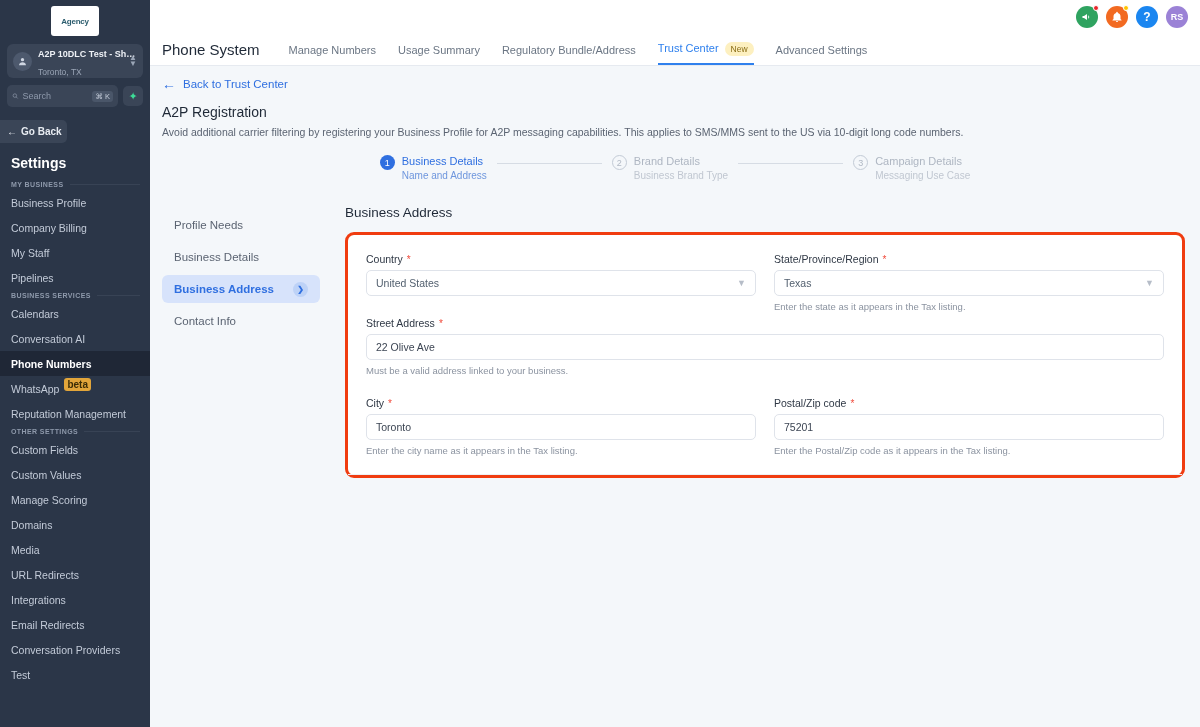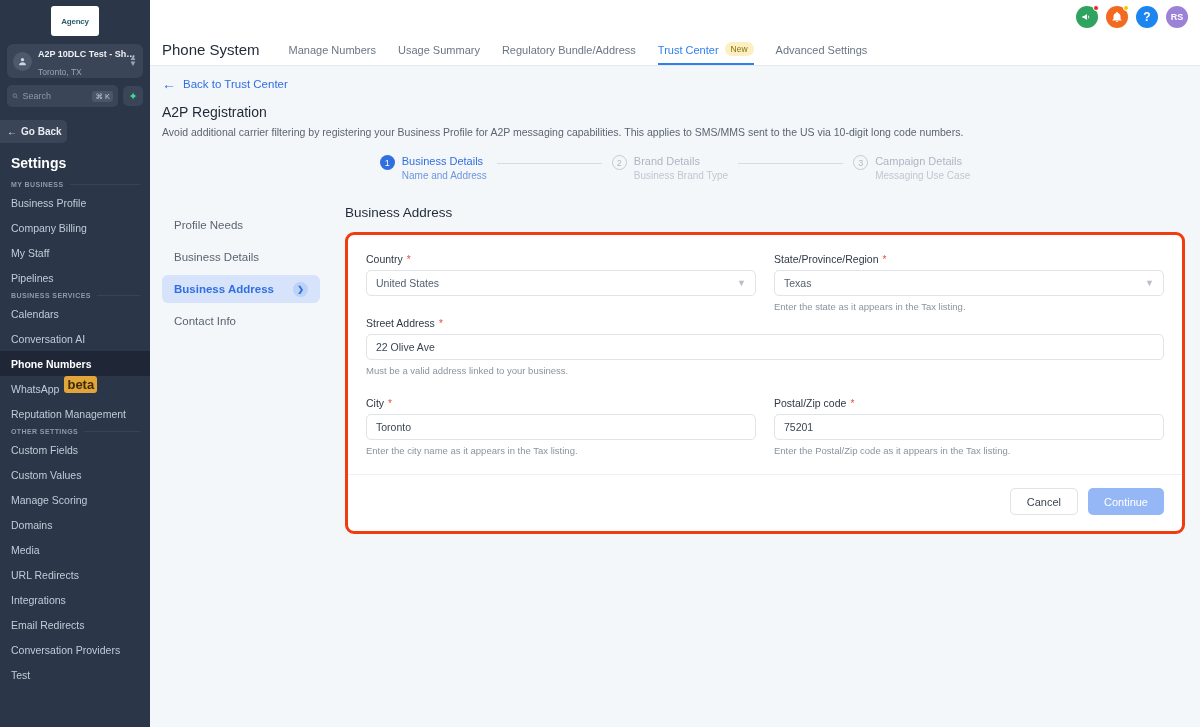--- a/index.html
+++ b/index.html
@@ -107,21 +107,21 @@
   .nav-item {
     padding: 0 11px; height: 25px;
     display: flex; align-items: center; gap: 5px;
     font-size: 10.5px; color: #c3cbd8;
   }
   .nav-item.active {
     background: #1f2736; color: #ffffff; font-weight: bold;
   }
   .badge-beta {
     background: #e2a53a; color: #3b2c06;
-    font-size: 13px; font-weight: bold;
+    font-size: 10px; font-weight: bold;
     border-radius: 3px; padding: 1px 3px;
     position: relative; top: -4px;
   }
 
   
   .main {
     flex: 1; height: 727px; background: #ffffff;
     display: flex; flex-direction: column; overflow: hidden;
   }
   .topbar {
@@ -151,21 +151,21 @@
     padding: 0 0 0 12px; flex: 0 0 33px;
   }
   .app-title {
     font-size: 15px; color: #1f2937; font-weight: normal;
     padding-bottom: 7px; margin-right: 18px; text-align: center;
   }
   .tab {
     font-size: 11px; color: #6b7684;
     padding: 0 11px 9px 11px;
     position: relative; white-space: nowrap;
-    display: flex; align-items: flex-end; gap: 6px;
+    display: flex; align-items: flex-start; gap: 6px;
   }
   .tab.active { color: #2f80ed; }
   .tab.active::after {
     content: ""; position: absolute; left: 11px; right: 11px;
     bottom: 0; height: 2px; background: #2f80ed;
   }
   .badge-new {
     background: #fdf0c0; color: #8a6d15;
     font-size: 8.5px; border-radius: 8px; padding: 2px 6px;
     font-weight: normal;
@@ -549,23 +549,19 @@
                 </div>
                 <div class="inp">
                   <span>75201</span>
                 </div>
                 <div class="hint">Enter the Postal/Zip code as it appears in the Tax listing.</div>
               </div>
             </div>
 
             <div class="card-sep"></div>
 
-            <div class="actions">
-              <div class="btn btn-cancel">Cancel</div>
-              <div class="btn btn-continue">Continue</div>
-            </div>
 
           </div>
         </div>
       </div>
     </div>
   </section>
 </div>
 
 </body></html>

